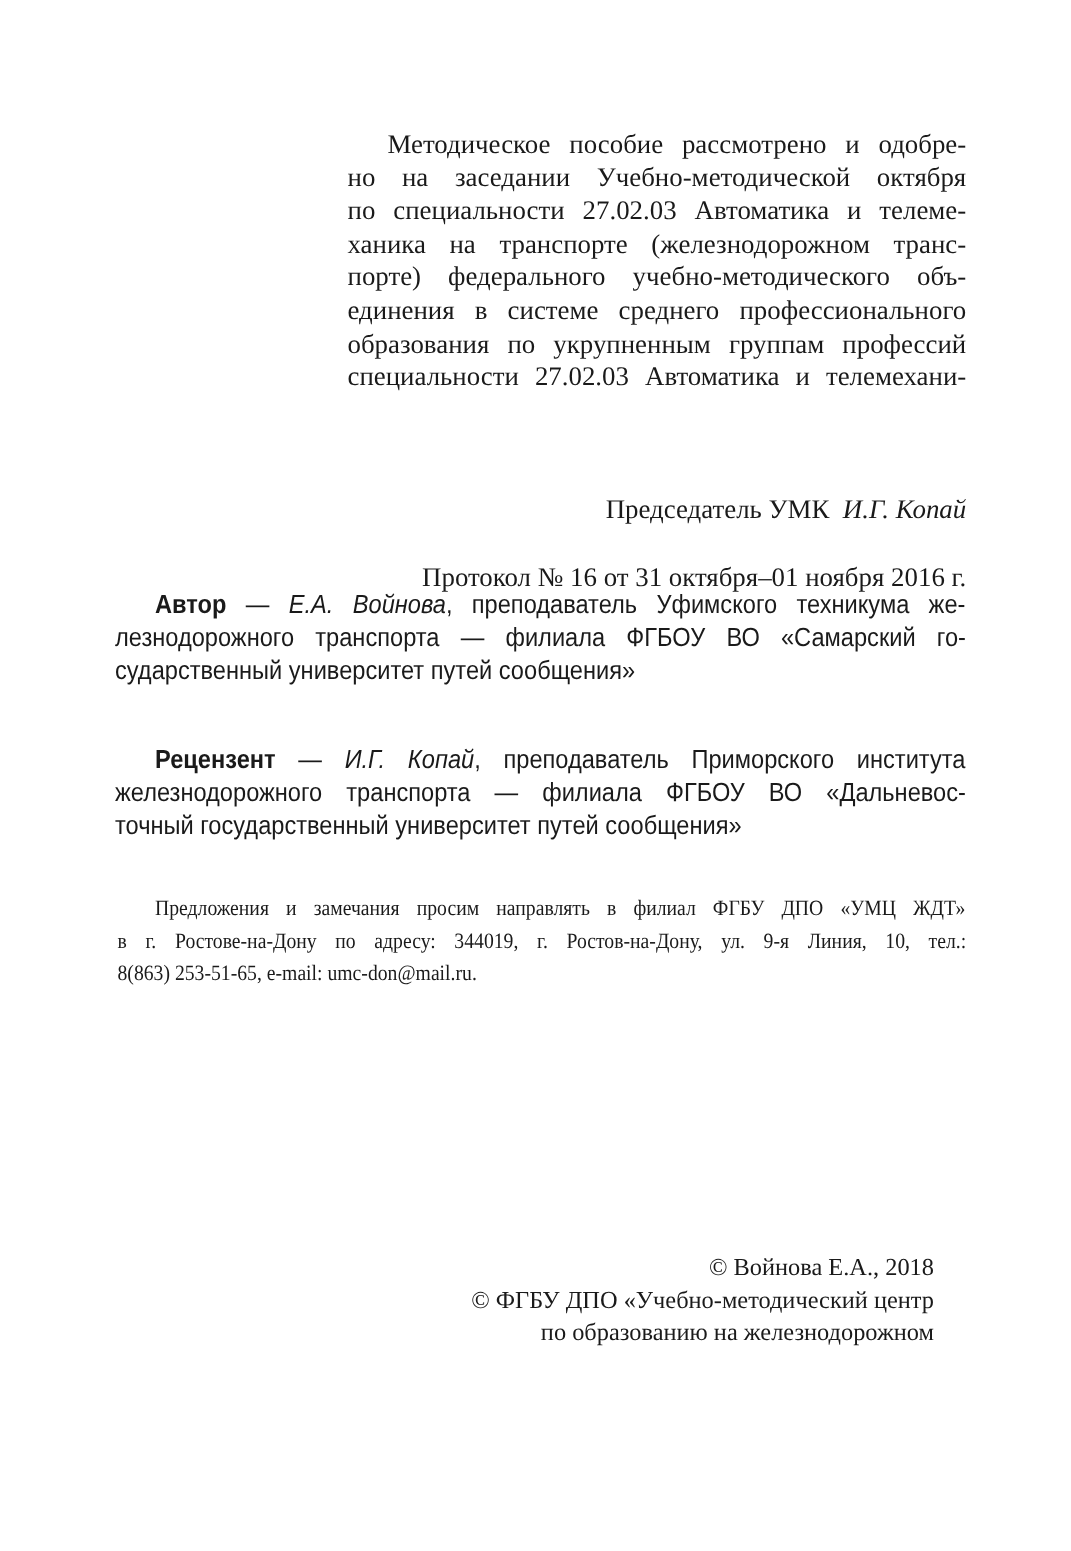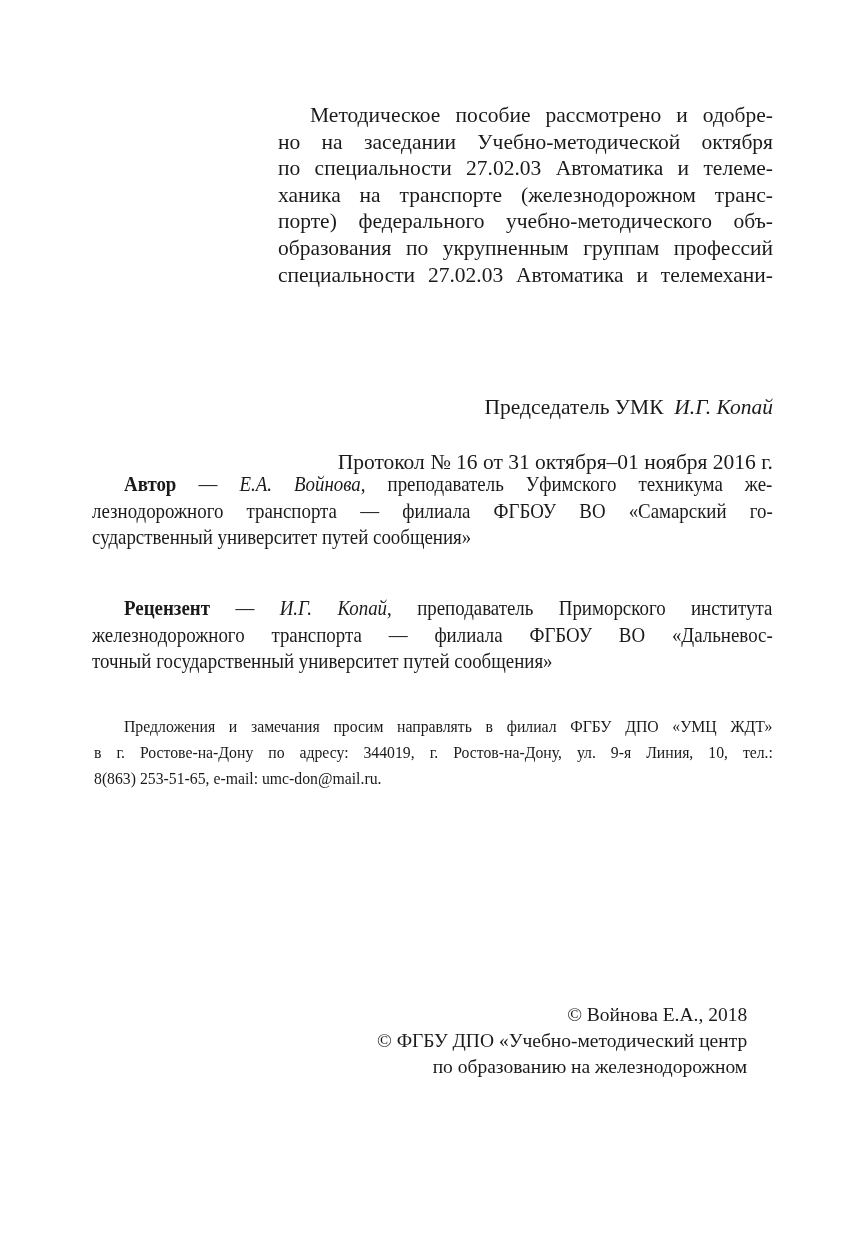--- a/index.html
+++ b/index.html
@@ -15,21 +15,21 @@
     .approval .line.first { text-indent: 32px; }
     .approval .line.last { text-align-last: left; }
     .signature {
       position: absolute; right: 84px; top: 366px; text-align: right;
       font-size: 21.5px; line-height: 27px;
     }
     .signature .line { display: block; white-space: nowrap; margin-top: 28px; }
     .credits {
       position: absolute; left: 124px; width: 649px;
       font-size: 21px; line-height: 26.5px;
-      font-family: Liberation Serif, serif;
+      font-family: Liberation Sans, sans-serif;
     }
     .credits .line { display: block; white-space: nowrap; text-align: justify; text-align-last: justify; transform: scaleX(0.9); transform-origin: left; width: 111%; }
     .credits .line.first { text-indent: 0; }
     .credits .line.last { text-align-last: left; }
     .credits .line.cont { margin-left: -32px; width: calc(111% + 36px); }
     .author { top: 471px; }
     .reviewer { top: 595px; }
     .bold { font-weight: bold; }
     .ital { font-style: italic; }
     .contact {
@@ -48,20 +48,21 @@
   </style>
 </head>
 <body>
 
 <div class="approval">
   <span class="line first">Методическое пособие рассмотрено и одобре-</span>
   <span class="line">но на заседании Учебно-методической октября</span>
   <span class="line">по специальности 27.02.03 Автоматика и телеме-</span>
   <span class="line">ханика на транспорте (железнодорожном транс-</span>
   <span class="line">порте) федерального учебно-методического объ-</span>
+  <span class="line">единения в системе среднего профессионального</span>
   <span class="line">образования по укрупненным группам профессий</span>
   <span class="line">специальности 27.02.03 Автоматика и телемехани-</span>
 </div>
 
 <div class="signature">
   <span class="line"><span>Председатель УМК</span>&nbsp; <span class="ital">И.Г. Копай</span></span>
   <span class="line">Протокол № 16 от 31 октября–01 ноября 2016 г.</span>
 </div>
 
 <div class="credits author">

